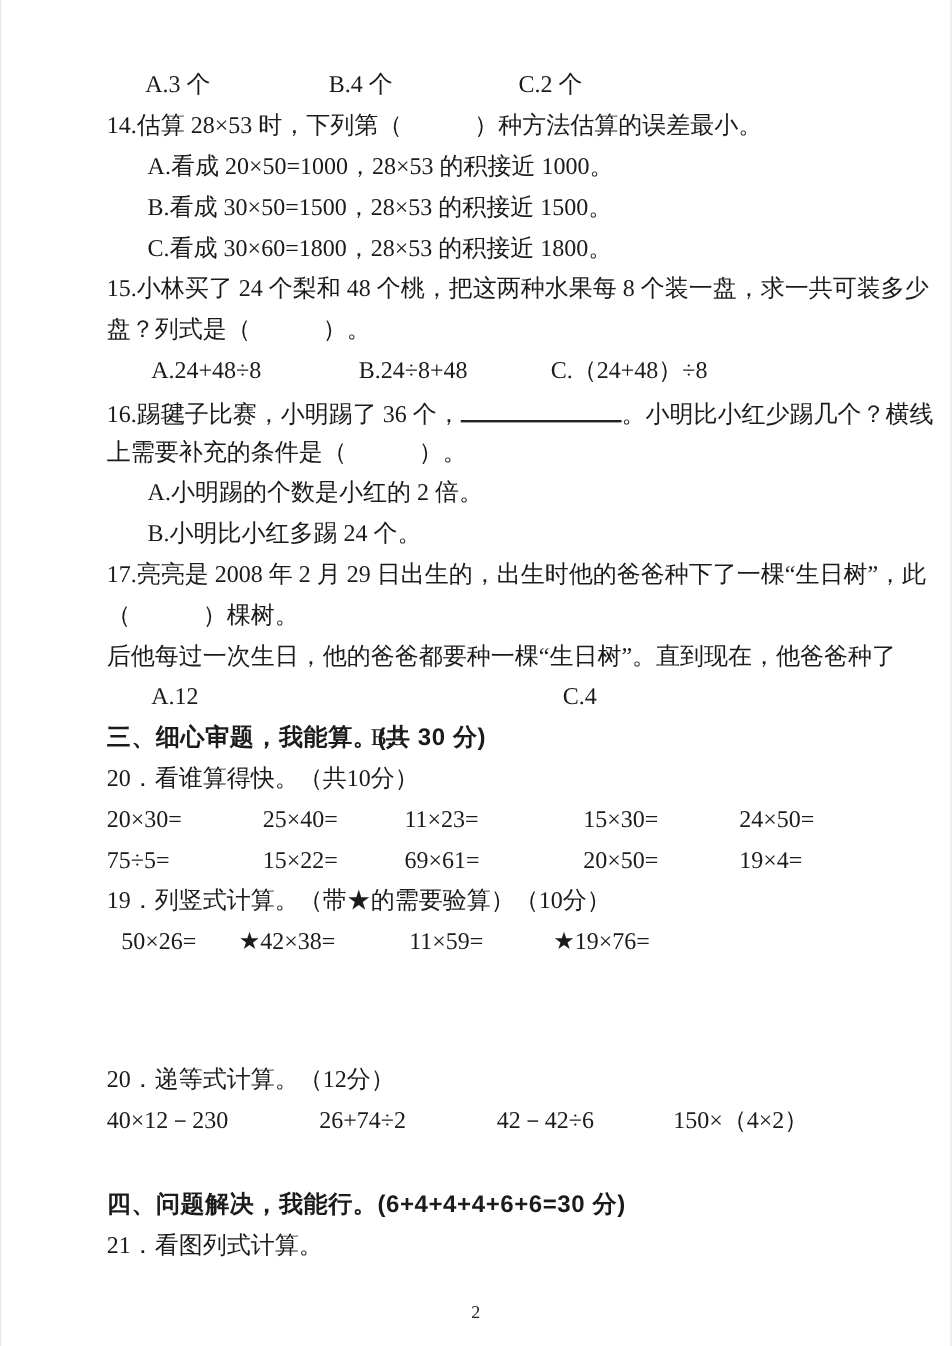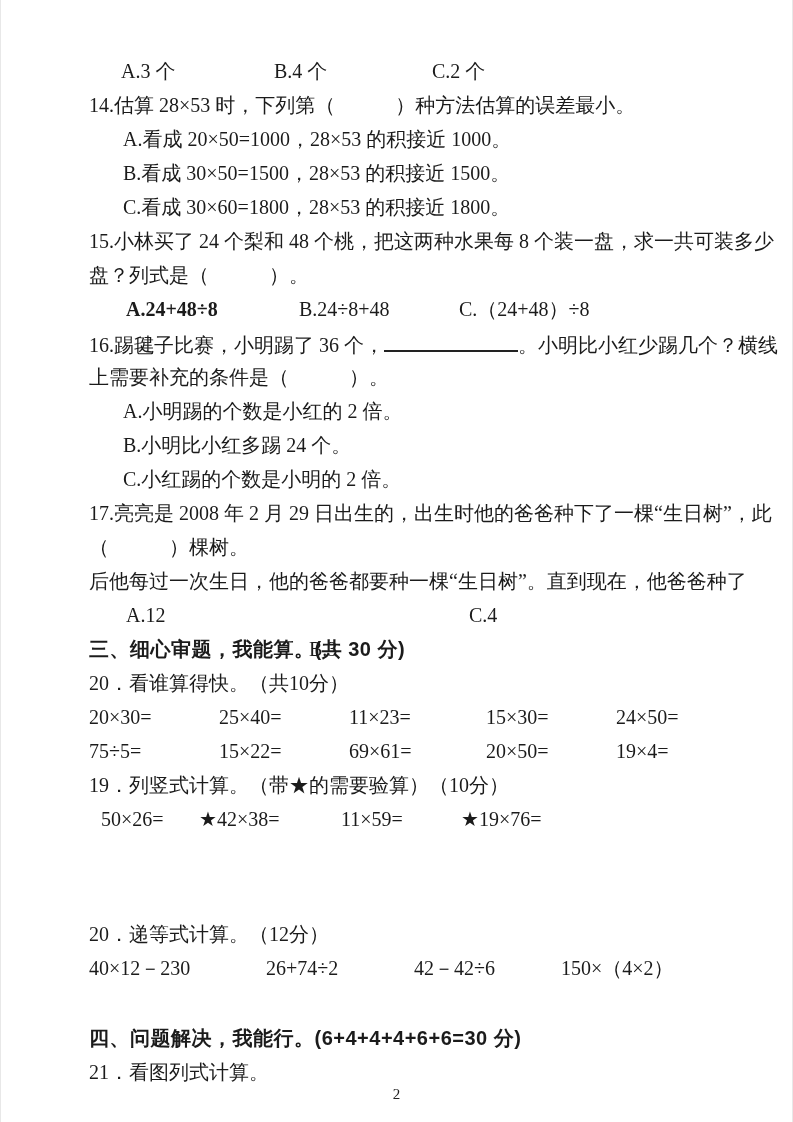--- a/index.html
+++ b/index.html
@@ -37,23 +37,23 @@
   .spacer-sm { height: 36px; }
   .blank-underline {
     display: inline-block;
     width: 134px;
     height: 24px;
     border-bottom: 2px solid #222222;
     vertical-align: baseline;
   }
   
   .q13o .c0 { left: 32px; }  .q13o .c1 { left: 185px; } .q13o .c2 { left: 343px; }
-  .q15o .c0 { left: 37px; font-weight: bold; }  .q15o .c1 { left: 210px; } .q15o .c2 { left: 370px; }
+  .q15o .c0 { left: 37px; }  .q15o .c1 { left: 210px; } .q15o .c2 { left: 370px; }
   .q17o .c0 { left: 37px; }  .q17o .c1 { left: 220px; margin-top: 34px; } .q17o .c2 { left: 380px; }
-  .q18r .c0 { left: 0; }     .q18r .c1 { left: 130px; } .q18r .c2 { left: 260px; }
+  .q18r .c0 { left: 0; }     .q18r .c1 { left: 130px; } .q18r .c2 { left: 248px; }
   .q18r .c3 { left: 397px; } .q18r .c4 { left: 527px; }
   .q19r .c0 { left: 12px; }     .q19r .c1 { left: 110px; } .q19r .c2 { left: 252px; }
   .q19r .c3 { left: 372px; }
   .q20r .c0 { left: 0; }     .q20r .c1 { left: 177px; } .q20r .c2 { left: 325px; }
   .q20r .c3 { left: 472px; }
   .pagenum {
     position: absolute;
     left: 0;
     right: 0;
     top: 1084px;
@@ -87,21 +87,20 @@
       <span class="pos c1">B.24÷8+48</span>
       <span class="pos c2">C.（24+48）÷8</span>
     </div>
 
     <div class="line">
       <span>16.踢毽子比赛，小明踢了 36 个，</span><span class="blank-underline"></span><span>。小明比小红少踢几个？横线</span>
     </div>
     <div class="line">上需要补充的条件是（　　　）。</div>
     <div class="line indent">A.小明踢的个数是小红的 2 倍。</div>
     <div class="line indent">B.小明比小红多踢 24 个。</div>
-    <div class="line indent">C.小红踢的个数是小明的 2 倍。</div>
 
     <div class="line">17.亮亮是 2008 年 2 月 29 日出生的，出生时他的爸爸种下了一棵“生日树”，此</div>
     <div class="line">（　　　）棵树。</div>
     <div class="line">后他每过一次生日，他的爸爸都要种一棵“生日树”。直到现在，他爸爸种了</div>
     <div class="line q17o">
       <span class="pos c0">A.12</span>
       <span class="pos c1">B.3</span>
       <span class="pos c2">C.4</span>
     </div>
 

